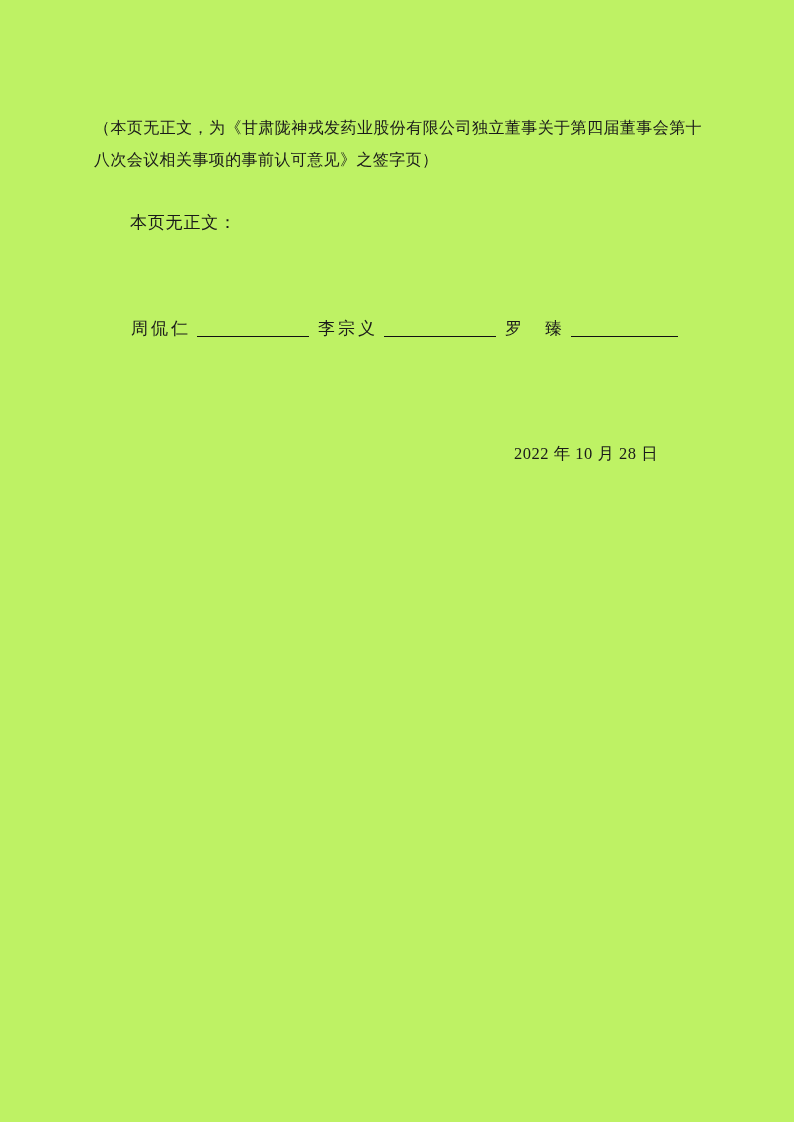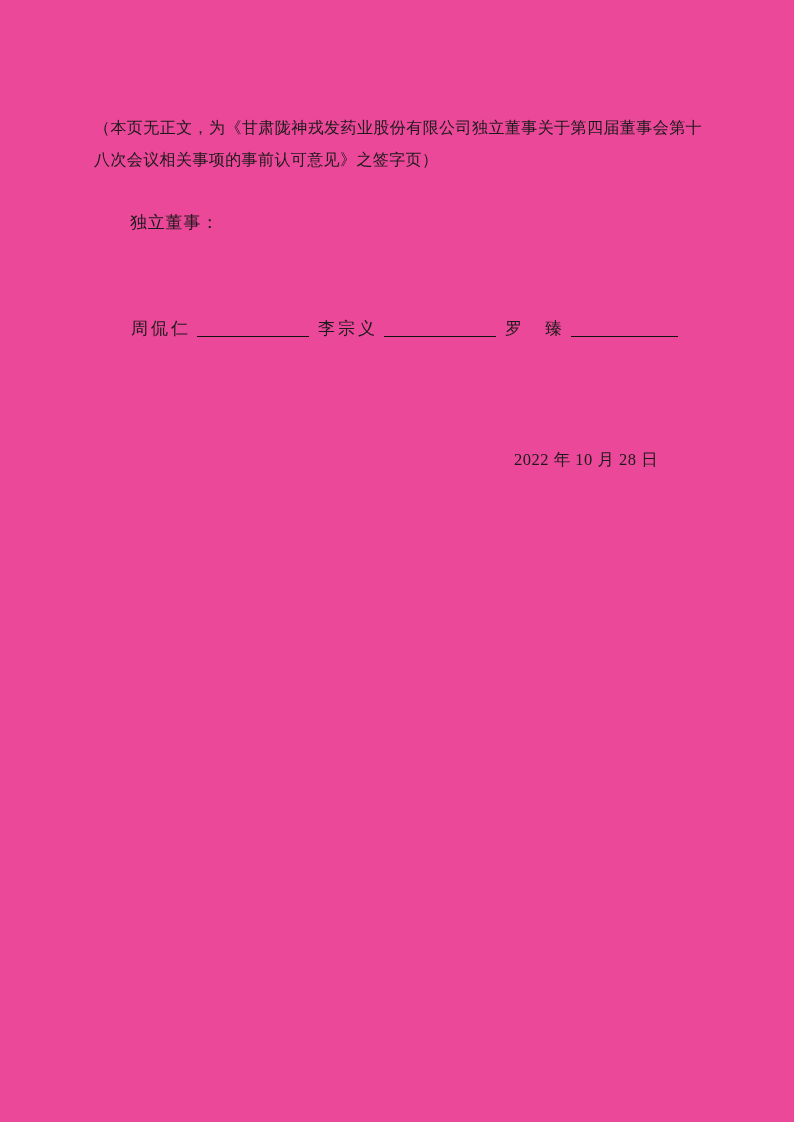--- a/index.html
+++ b/index.html
@@ -6,21 +6,21 @@
   html, body { background: #ffffff; }
   body {
     font-family: "Liberation Serif", "DejaVu Serif", serif;
     color: #1a1a1a;
   }
   .page {
     position: relative;
     width: 794px;
     height: 1122px;
     margin: 0 auto;
-    background: #ec4899;
+    background: #bef264;
     overflow: hidden;
   }
   .intro {
     position: absolute;
     top: 112px;
     left: 94px;
     width: 608px;
     font-size: 16px;
     line-height: 32px;
     text-align: justify;
@@ -55,31 +55,30 @@
     margin-left: 6px;
     margin-right: 9px;
   }
   .sig-line.last { margin-right: 0; width: 107px; }
   .date-line {
     position: absolute;
     top: 443px;
     left: 514px;
     font-size: 16.5px;
     letter-spacing: 0.5px;
-    margin-top: 6px;
   }
 </style>
 </head>
 <body>
 
 <div class="page">
 
   <p class="intro">（本页无正文，为《甘肃陇神戎发药业股份有限公司独立董事关于第四届董事会第十八次会议相关事项的事前认可意见》之签字页）</p>
 
-  <p class="directors-label">独立董事：</p>
+  <p class="directors-label">本页无正文：</p>
 
   <div class="sig-row">
     <span class="sig-name">周侃仁</span><span class="sig-line"></span><span class="sig-name">李宗义</span><span class="sig-line"></span><span class="sig-name">罗　臻</span><span class="sig-line last"></span>
   </div>
 
   <p class="date-line">2022 年 10 月 28 日</p>
 
 </div>
 
 </body></html>

